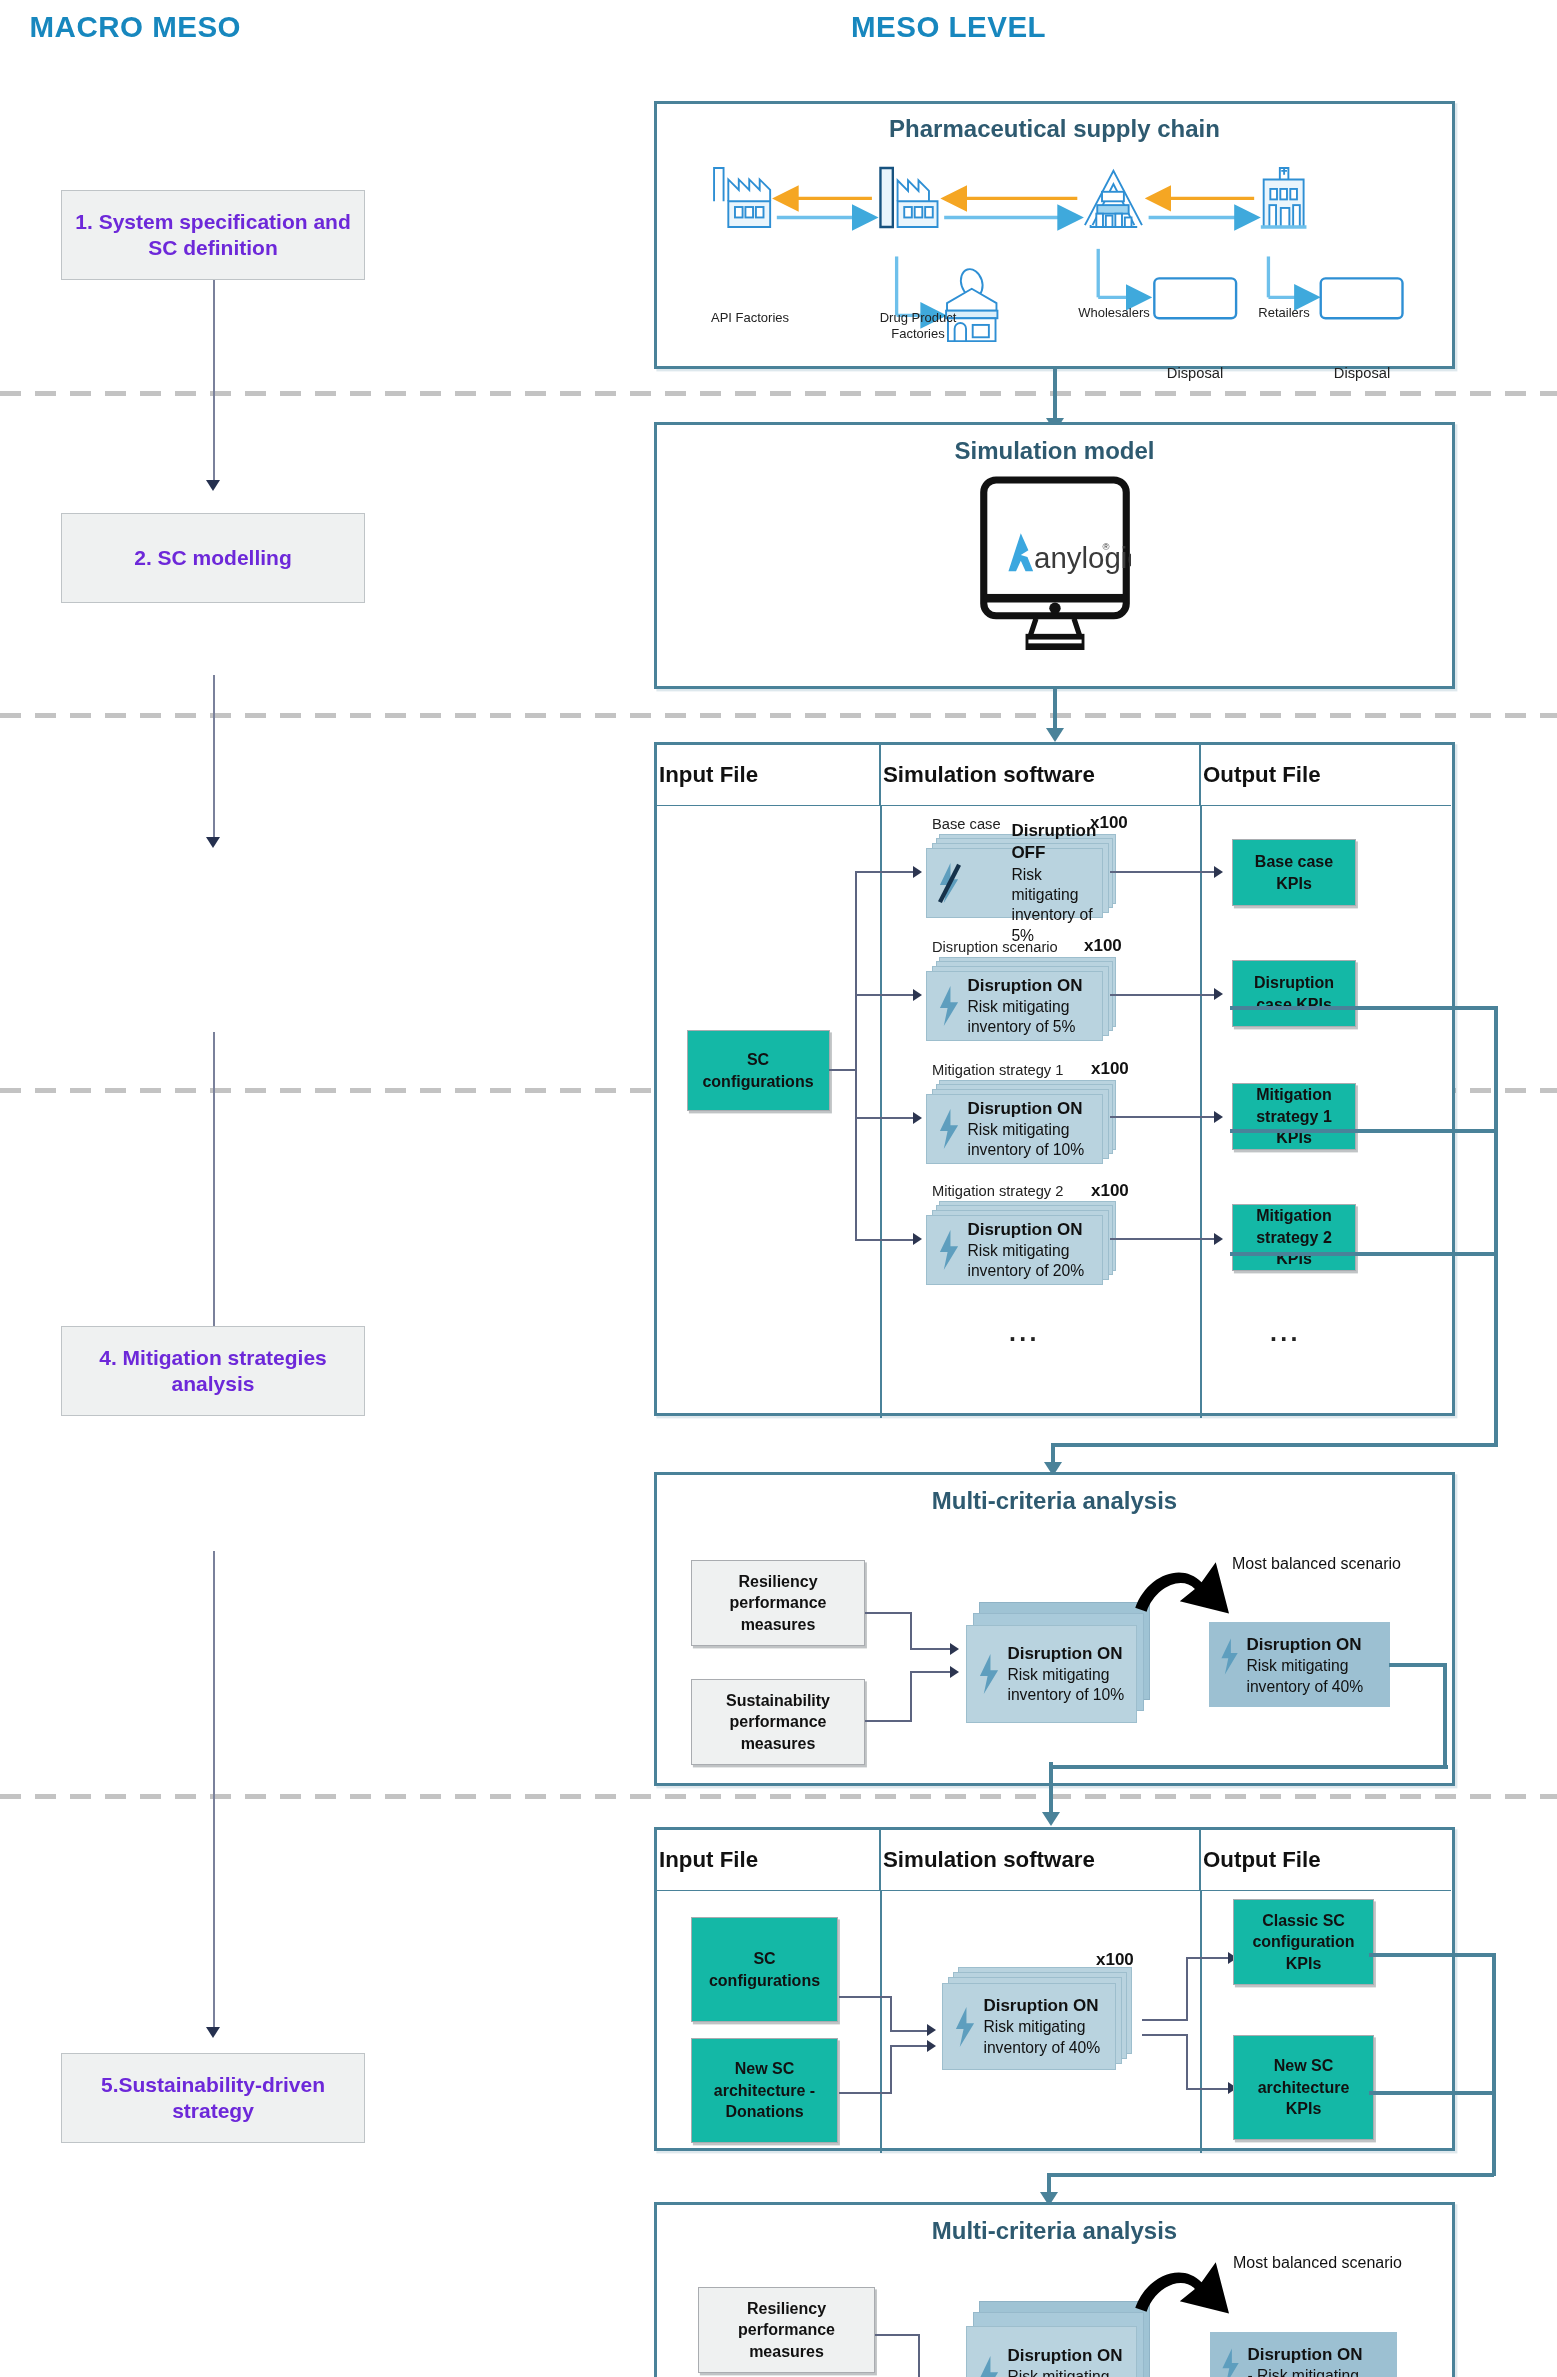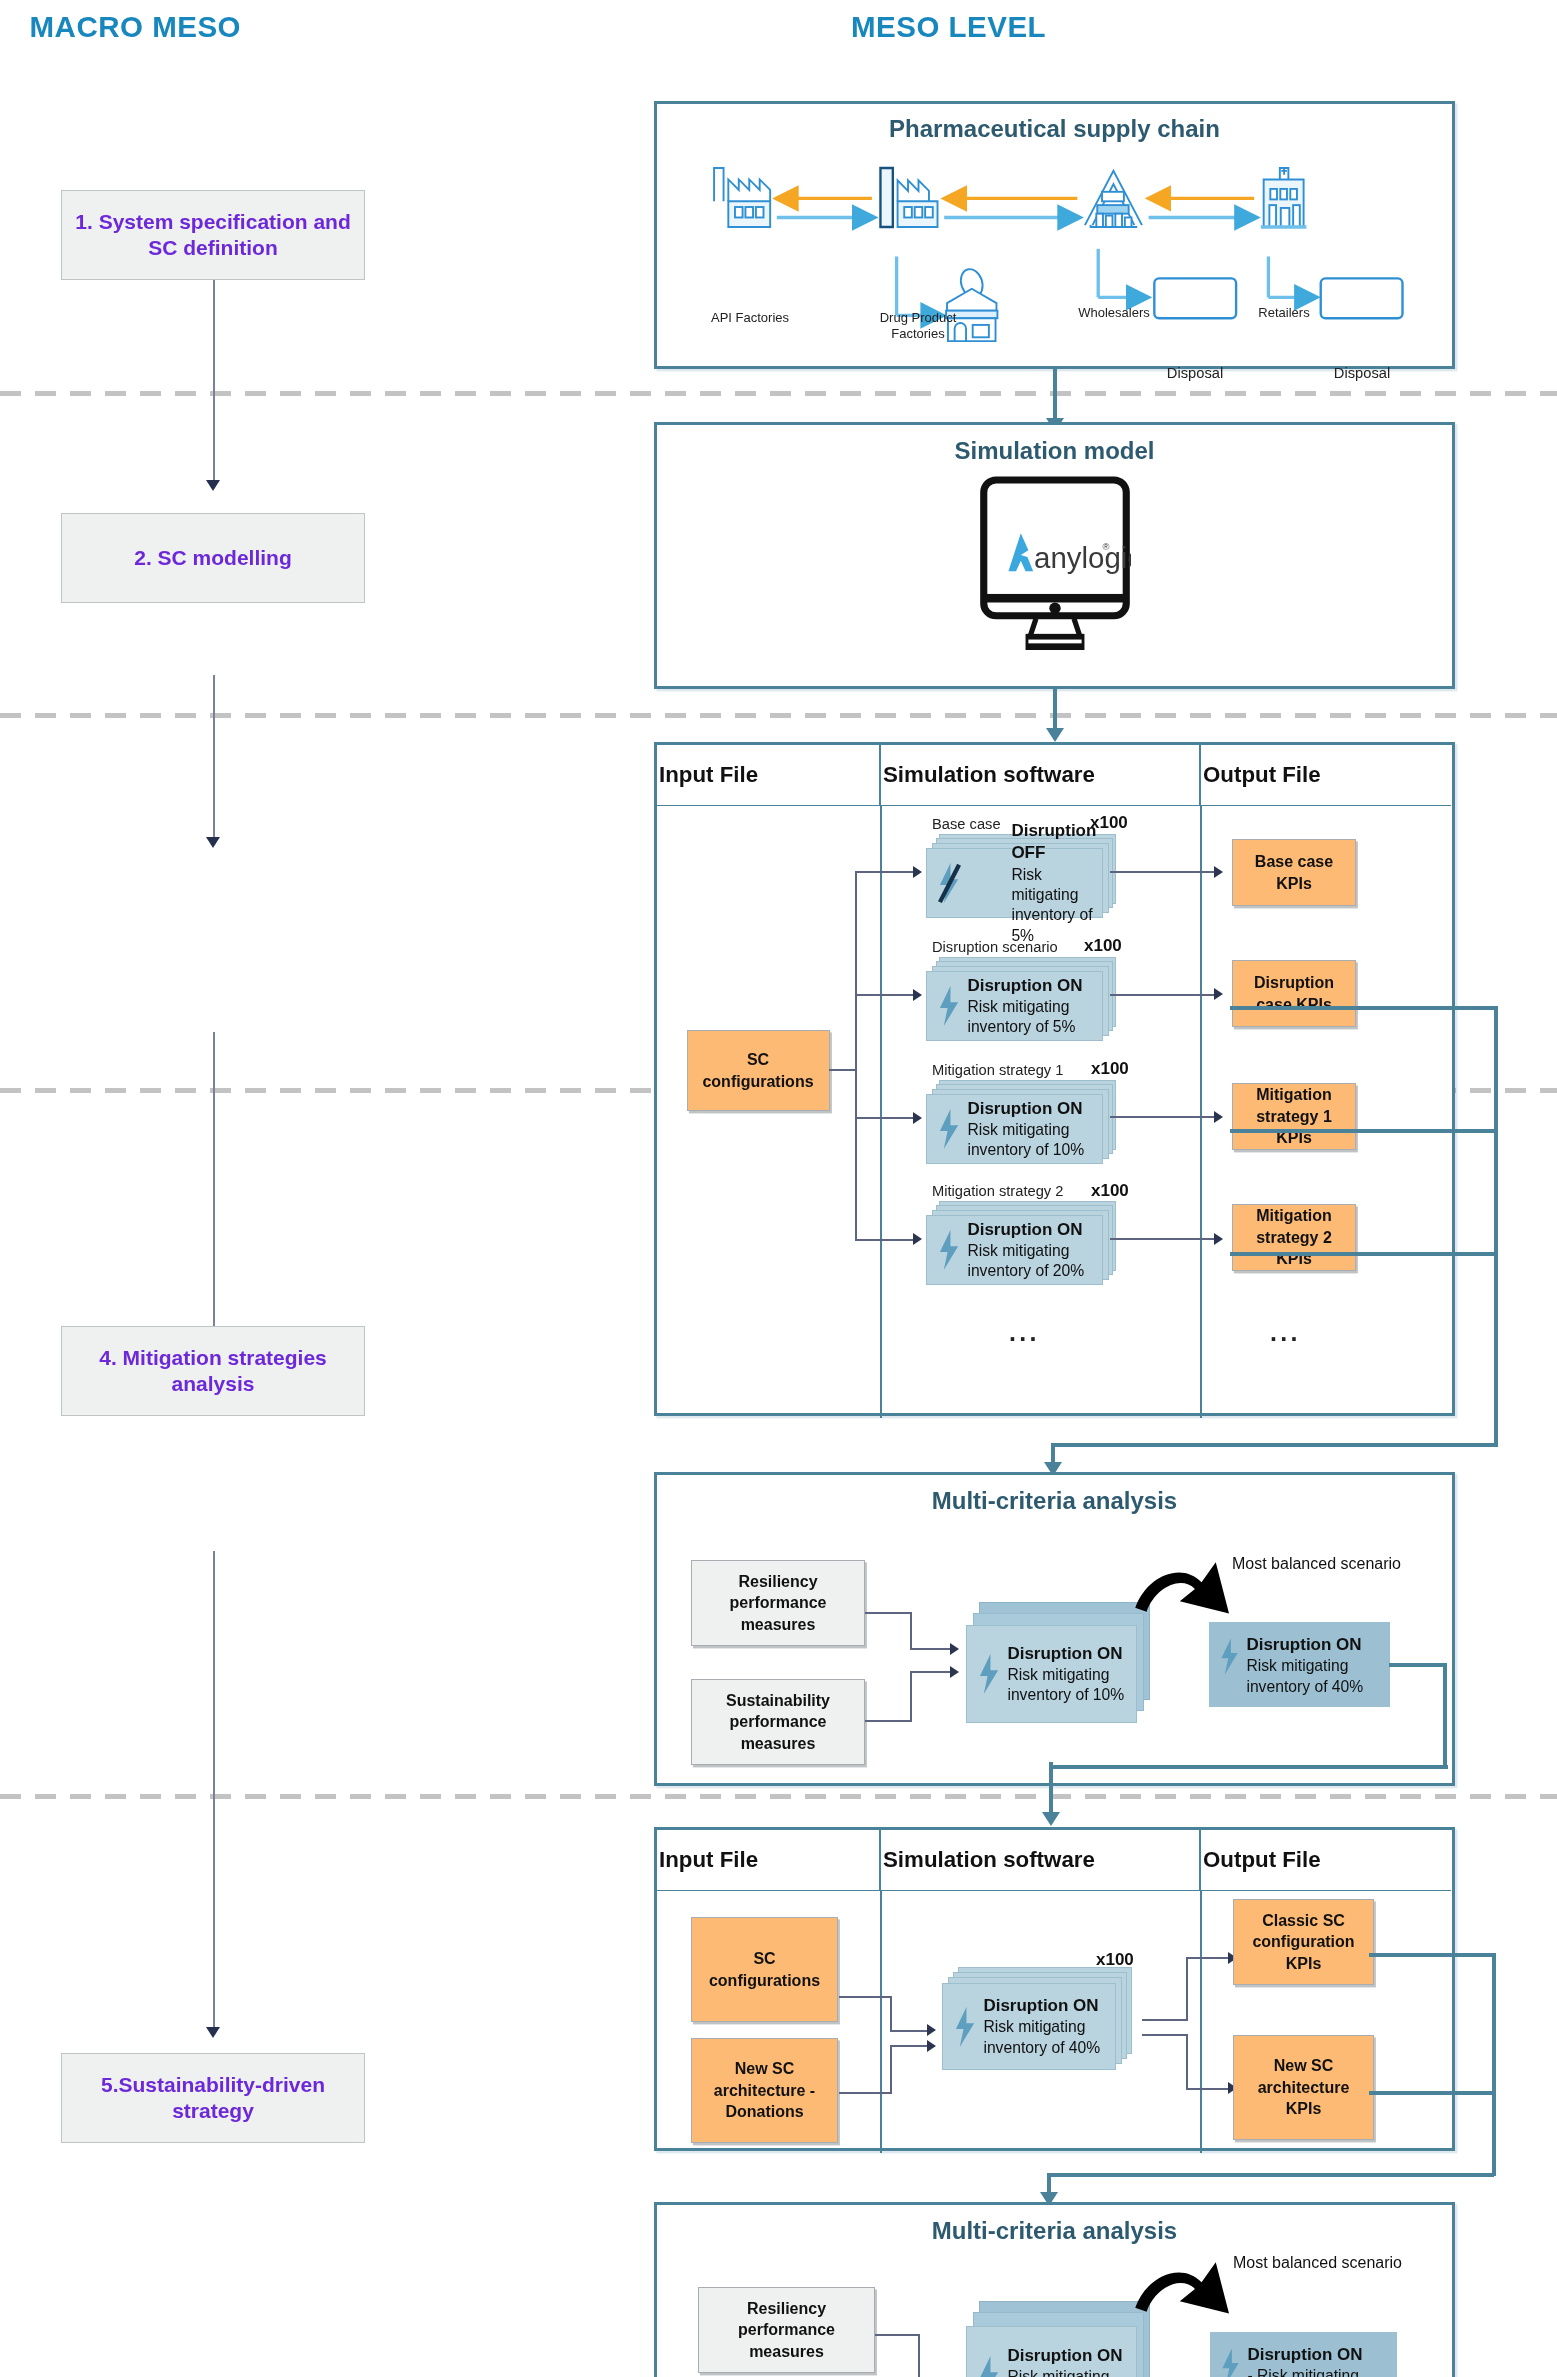--- a/index.html
+++ b/index.html
@@ -49,21 +49,21 @@
   
   .colhdr{
     border:1.9px solid #4A8299;box-sizing:border-box;background:#fff;
     display:flex;align-items:center;
     font-size:22.3px;font-weight:bold;color:#111;padding-left:2px;
   }
   .coldiv{width:2.4px;background:#4A8299;}
 
   
   .filebox{
-    background:#fdba74;border:1.4px solid #A9ACB0;box-sizing:border-box;
+    background:#14b8a6;border:1.4px solid #A9ACB0;box-sizing:border-box;
     display:flex;align-items:center;justify-content:center;text-align:center;
     font-size:16px;font-weight:bold;color:#111;line-height:1.35;padding:1.9px 3.8px;
     box-shadow:1.9px 2.4px 0 rgba(140,145,150,.55);
   }
 
   
   .stack{position:absolute;}
   .stack .sheet{position:absolute;background:#B9D3DF;border:1px solid #9DBECD;box-sizing:border-box;}
   .stack .face{position:absolute;background:#B9D3DF;border:1px solid #9DBECD;box-sizing:border-box;
     display:flex;align-items:center;}

